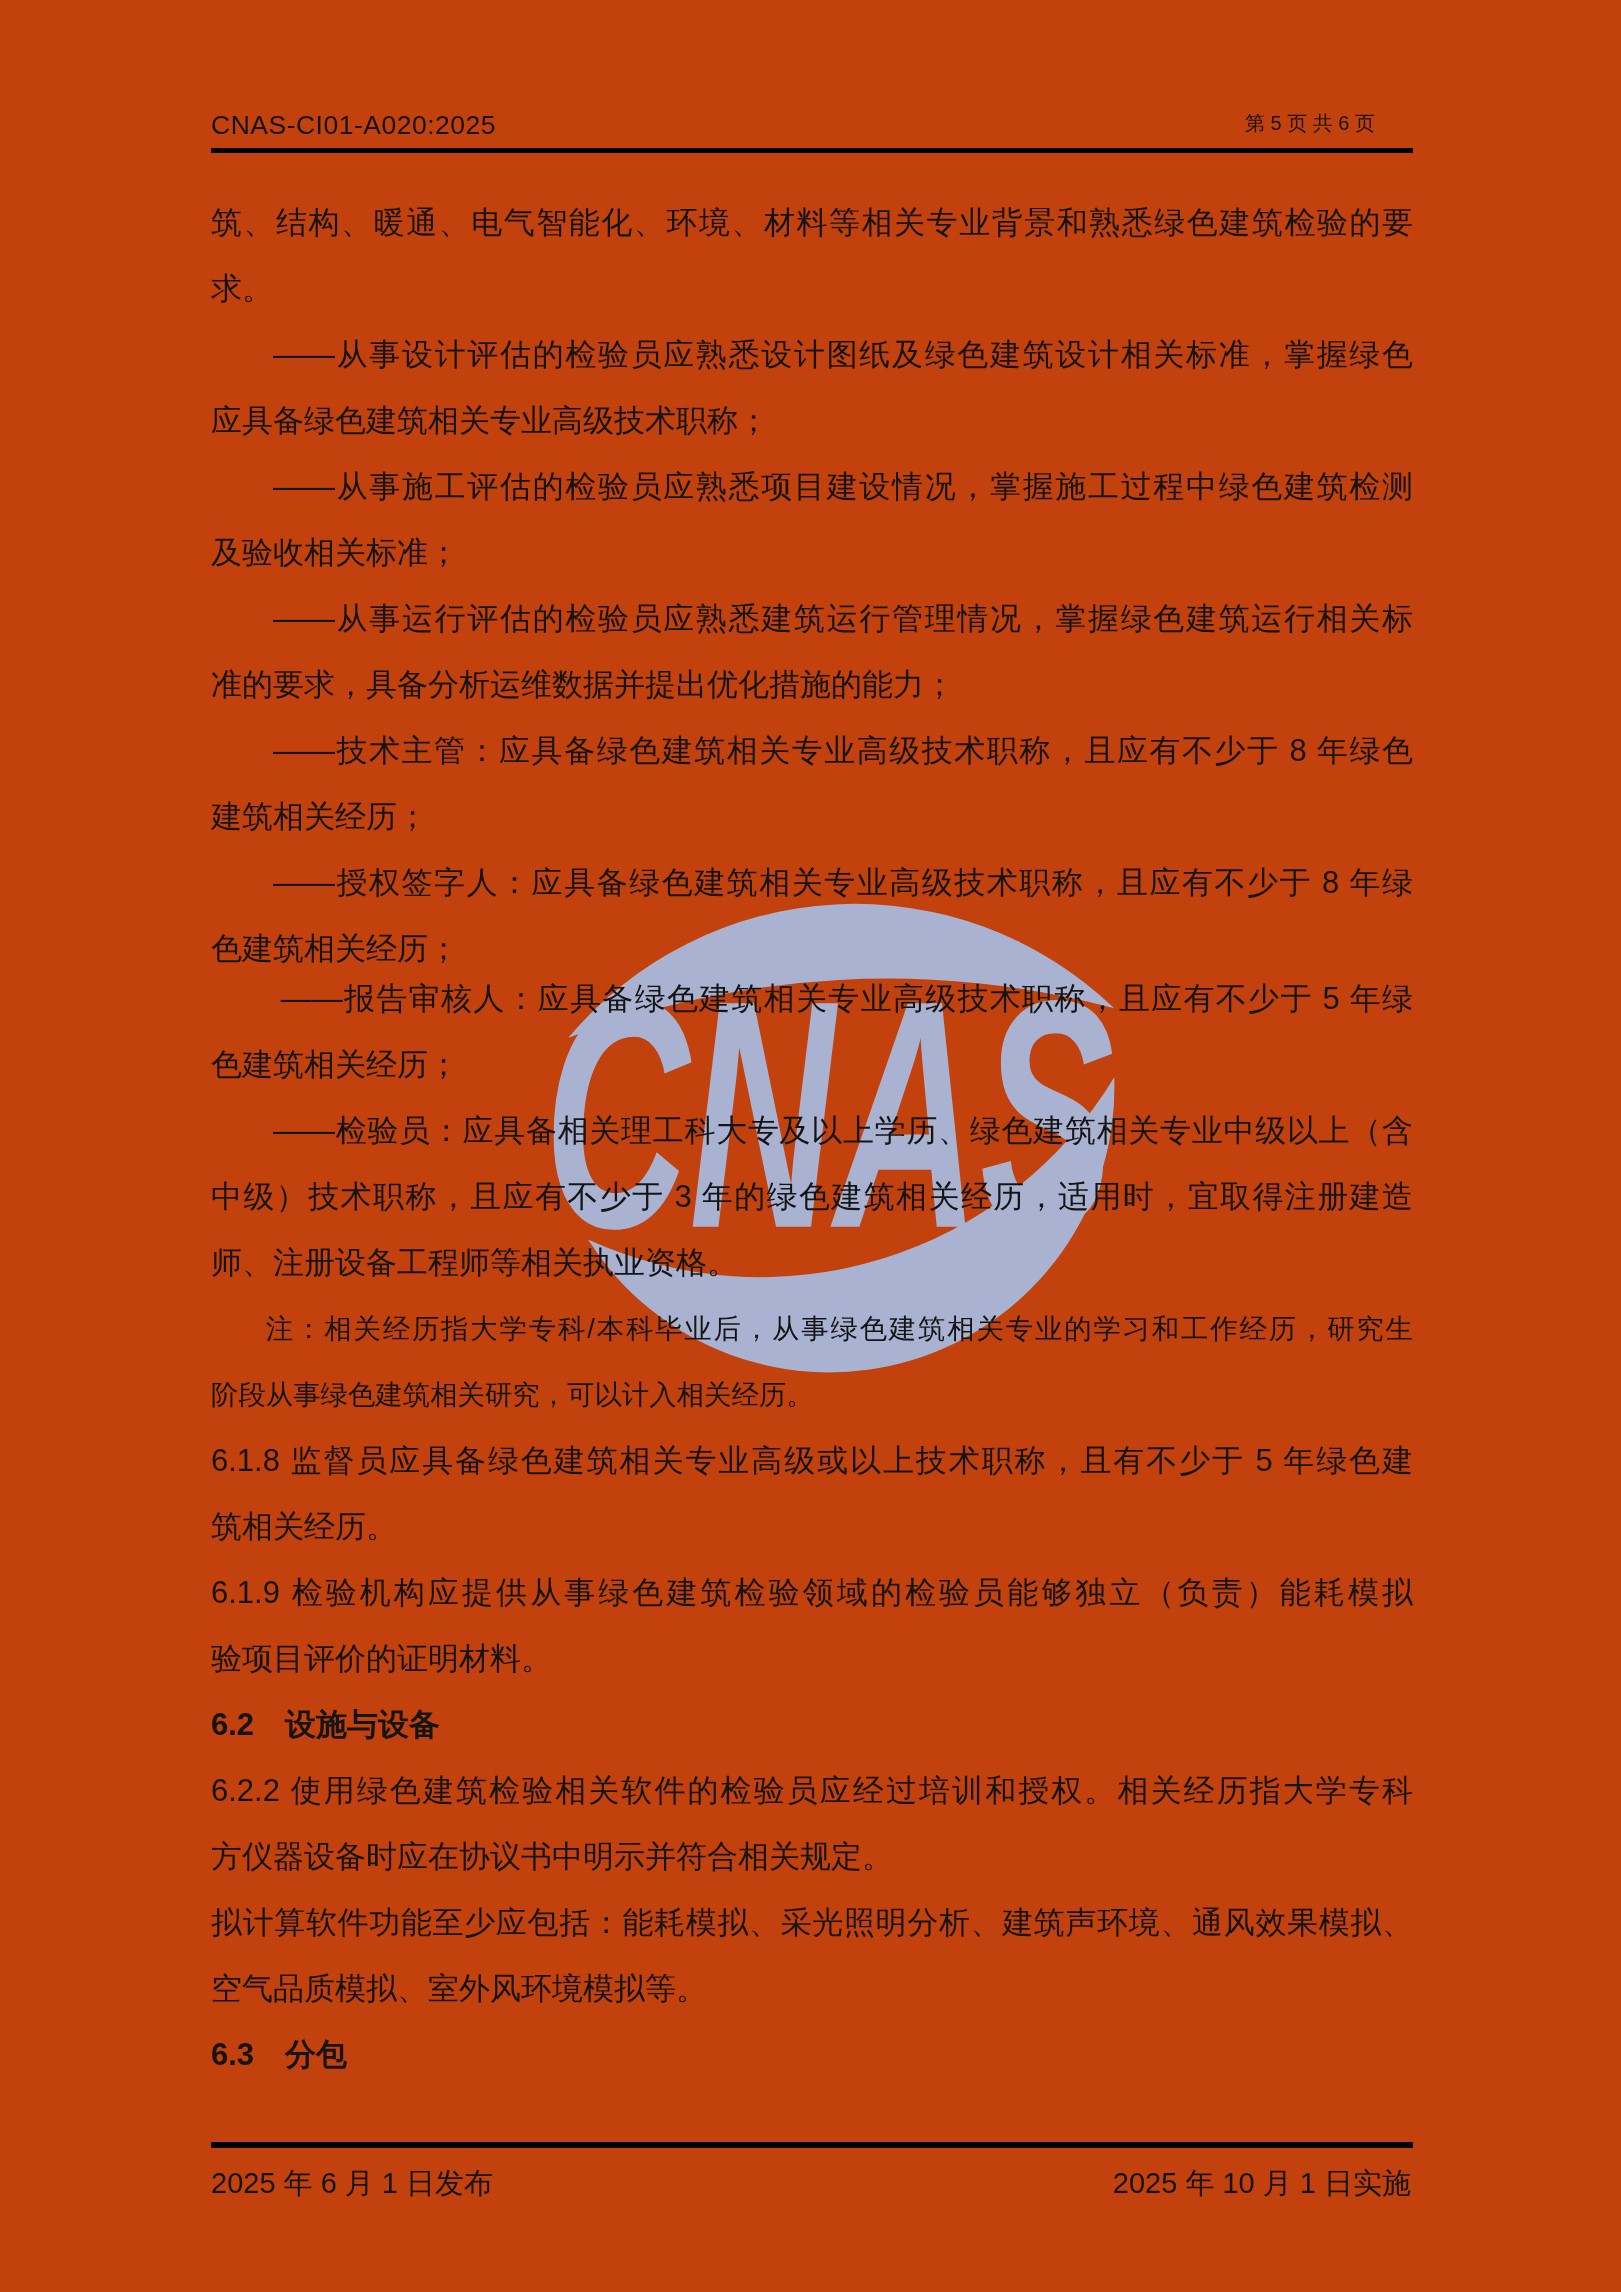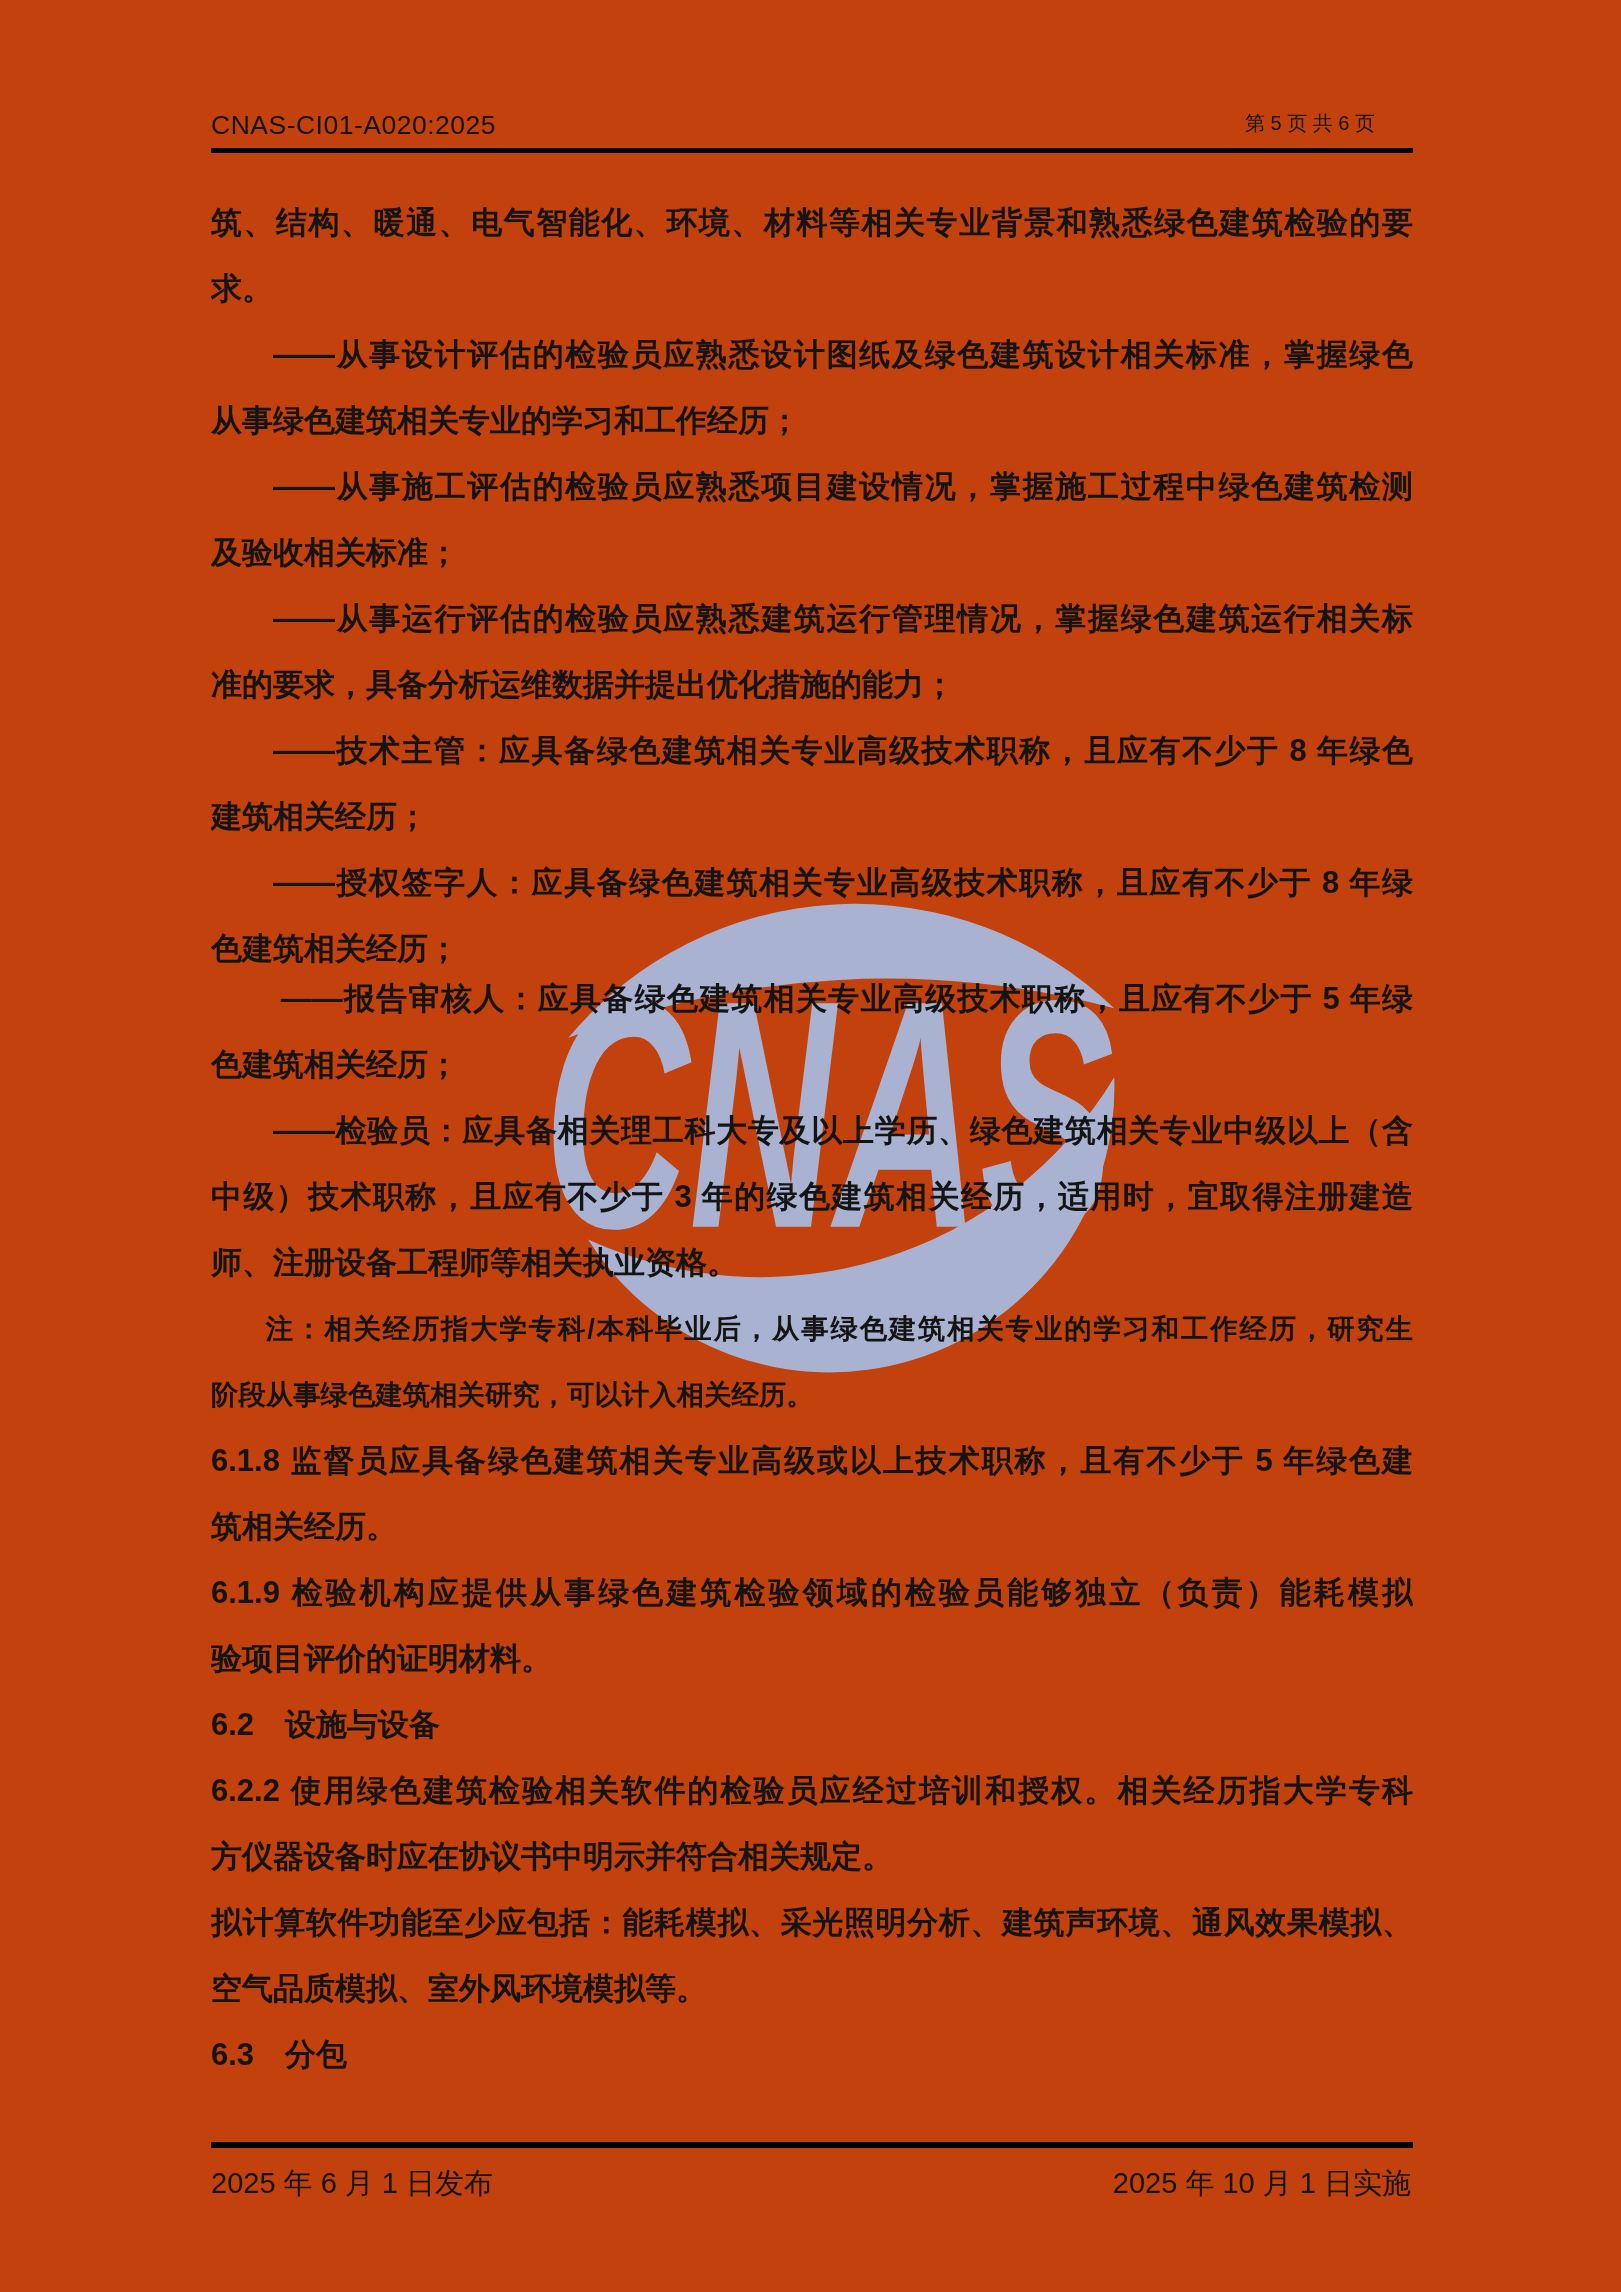--- a/index.html
+++ b/index.html
@@ -34,21 +34,20 @@
   
   .body{
     position:absolute;left:211px;top:190px;
     width:1202px;z-index:1;
   }
   .line{
     height:66px;line-height:66px;
     font-size:31px;
     overflow:hidden;
     white-space:normal;
-    font-weight:bold;
   }
   .j{text-align:justify;text-align-last:justify;}
   .l{text-align:left;}
   .ind{text-indent:2em;}
   .ind2{text-indent:2.25em;}
   .small{font-size:27.4px;}
   .b{font-weight:bold;}
   .tight{margin-top:-15.7px;}
   
   .ftr-rule{
@@ -76,21 +75,21 @@
   <svg class="watermark" viewBox="0 0 610 545" xmlns="http://www.w3.org/2000/svg" aria-hidden="true">
     <path d="M40,160 A380,380 0 0 1 595,130 A900,900 0 0 0 40,160 Z" fill="#a9b3d1"></path>
     <path d="M60,365 A290,290 0 0 0 595,200 A420,420 0 0 1 60,365 Z" fill="#a9b3d1"></path>
     <text x="305" y="352" text-anchor="middle" textLength="580" lengthAdjust="spacingAndGlyphs" font-family="Liberation Sans, sans-serif" font-size="330" font-weight="bold" font-style="italic" fill="#a9b3d1">CNAS</text>
   </svg>
 
   <main class="body">
     <div class="line j">筑、结构、暖通、电气智能化、环境、材料等相关专业背景和熟悉绿色建筑检验的要</div>
     <div class="line l">求。</div>
     <div class="line j ind">——从事设计评估的检验员应熟悉设计图纸及绿色建筑设计相关标准，掌握绿色</div>
-    <div class="line l">从事绿色建筑相关专业的学习和工作经历；</div>
+    <div class="line l">应具备绿色建筑相关专业高级技术职称；</div>
     <div class="line j ind">——从事施工评估的检验员应熟悉项目建设情况，掌握施工过程中绿色建筑检测</div>
     <div class="line l">及验收相关标准；</div>
     <div class="line j ind">——从事运行评估的检验员应熟悉建筑运行管理情况，掌握绿色建筑运行相关标</div>
     <div class="line l">准的要求，具备分析运维数据并提出优化措施的能力；</div>
     <div class="line j ind">——技术主管：应具备绿色建筑相关专业高级技术职称，且应有不少于 8 年绿色</div>
     <div class="line l">建筑相关经历；</div>
     <div class="line j ind">——授权签字人：应具备绿色建筑相关专业高级技术职称，且应有不少于 8 年绿</div>
     <div class="line l">色建筑相关经历；</div>
     <div class="line j ind2 tight">——报告审核人：应具备绿色建筑相关专业高级技术职称，且应有不少于 5 年绿</div>
     <div class="line l">色建筑相关经历；</div>

